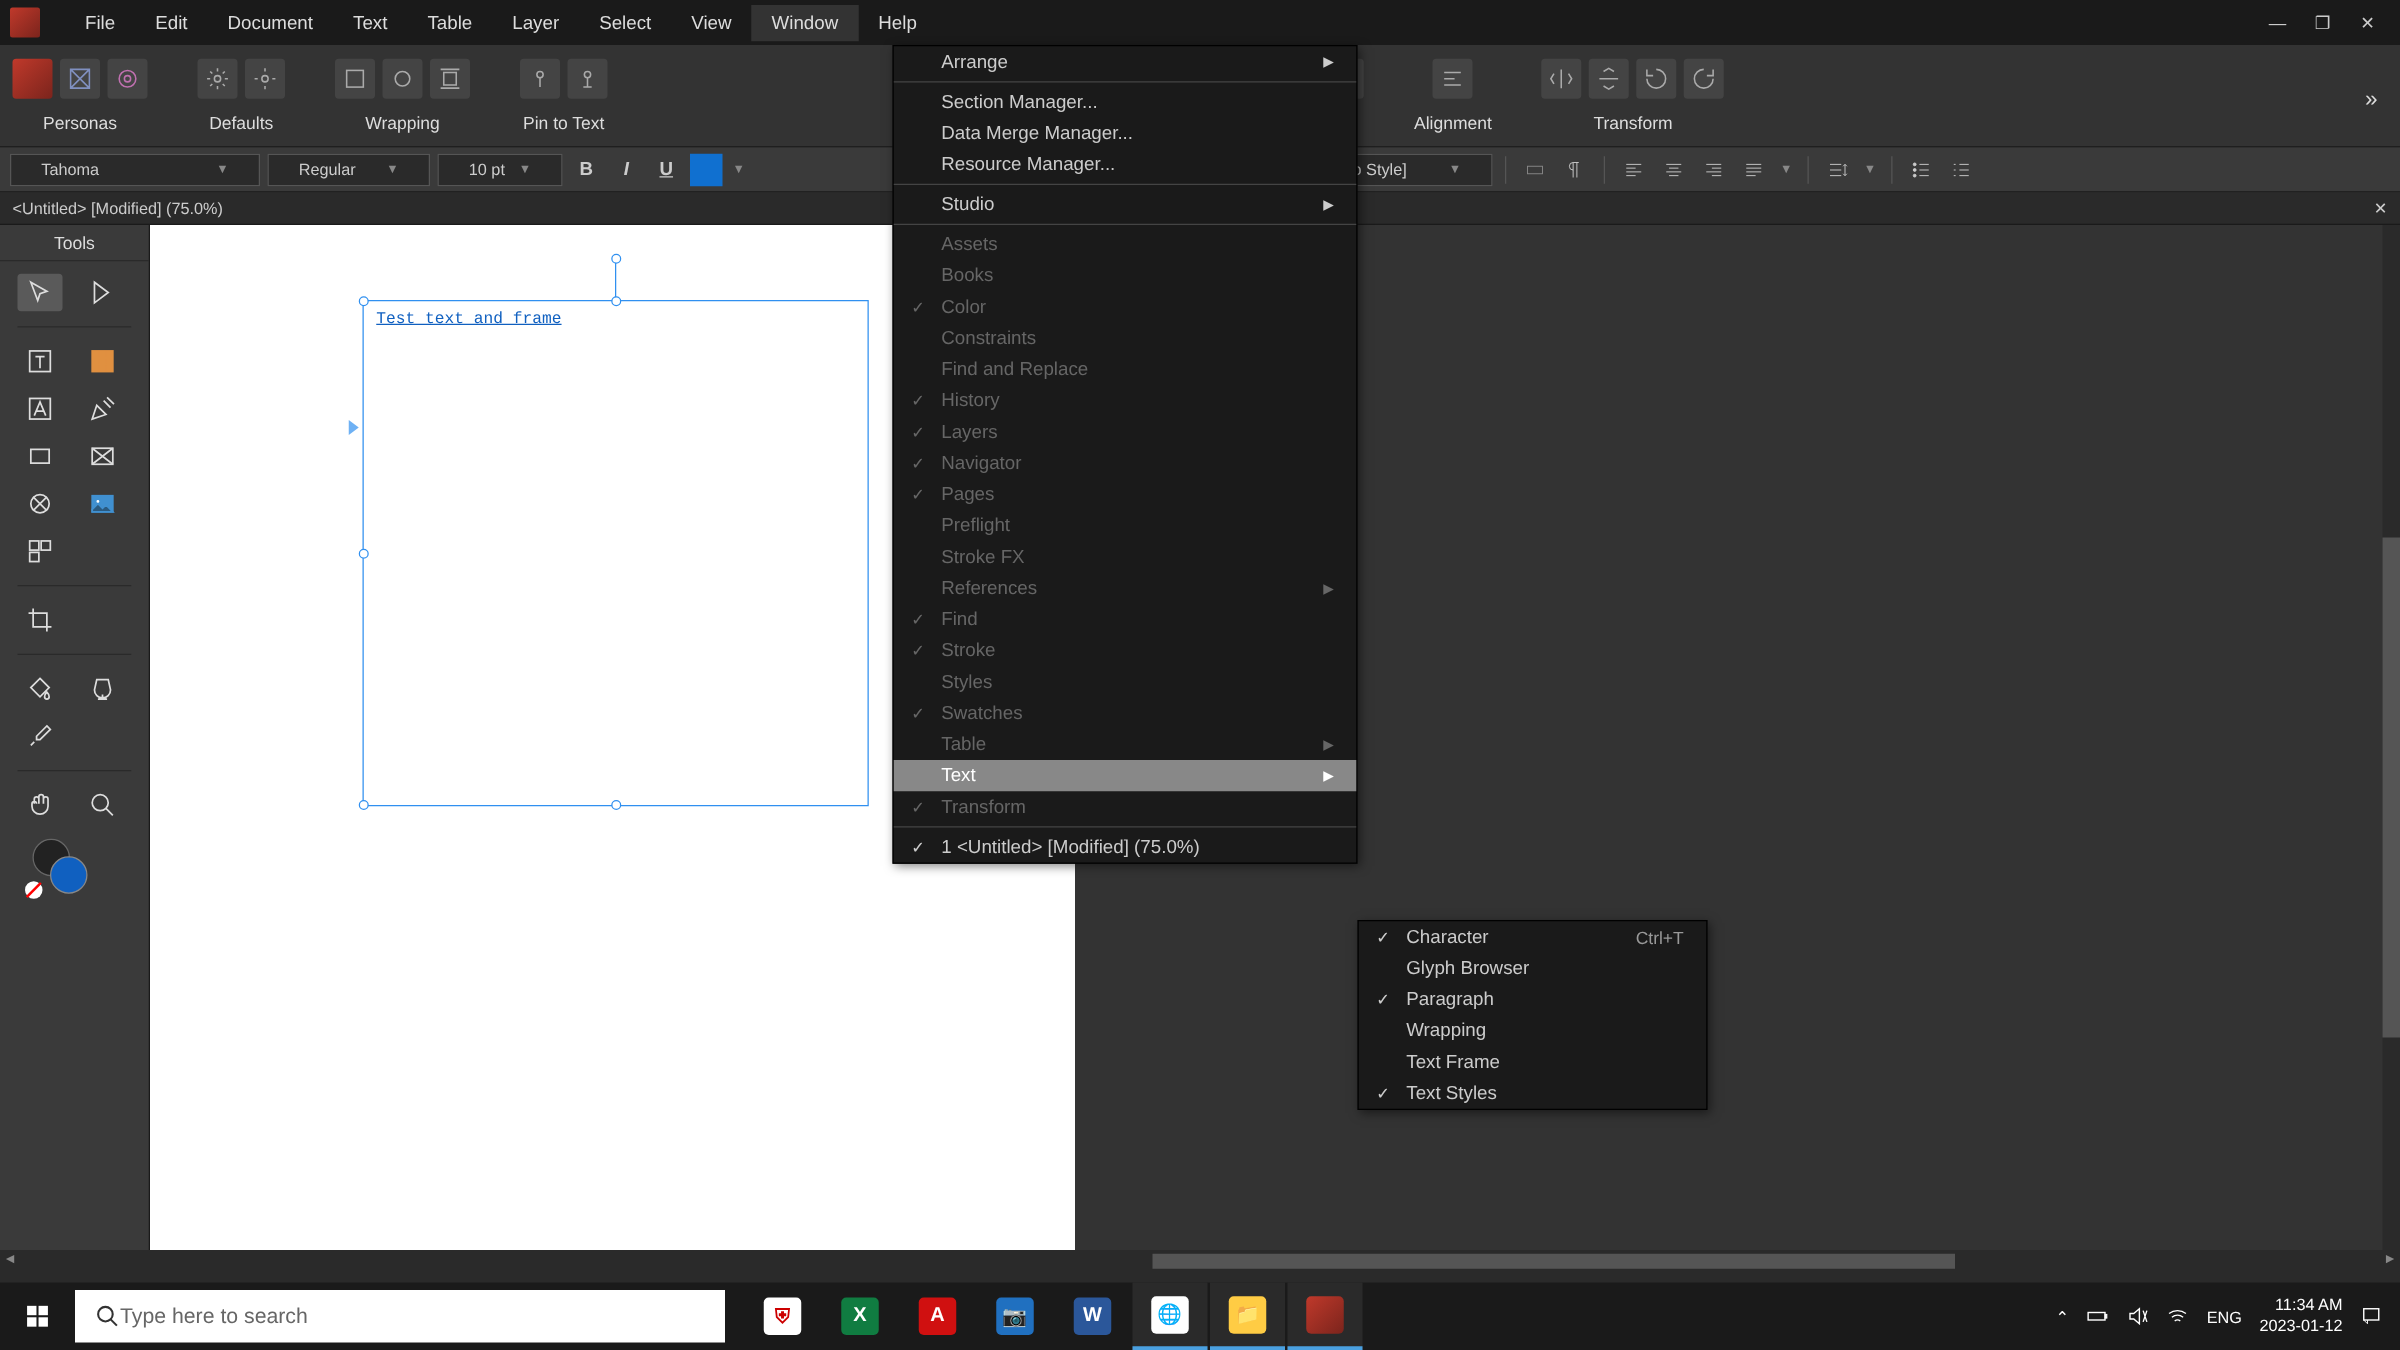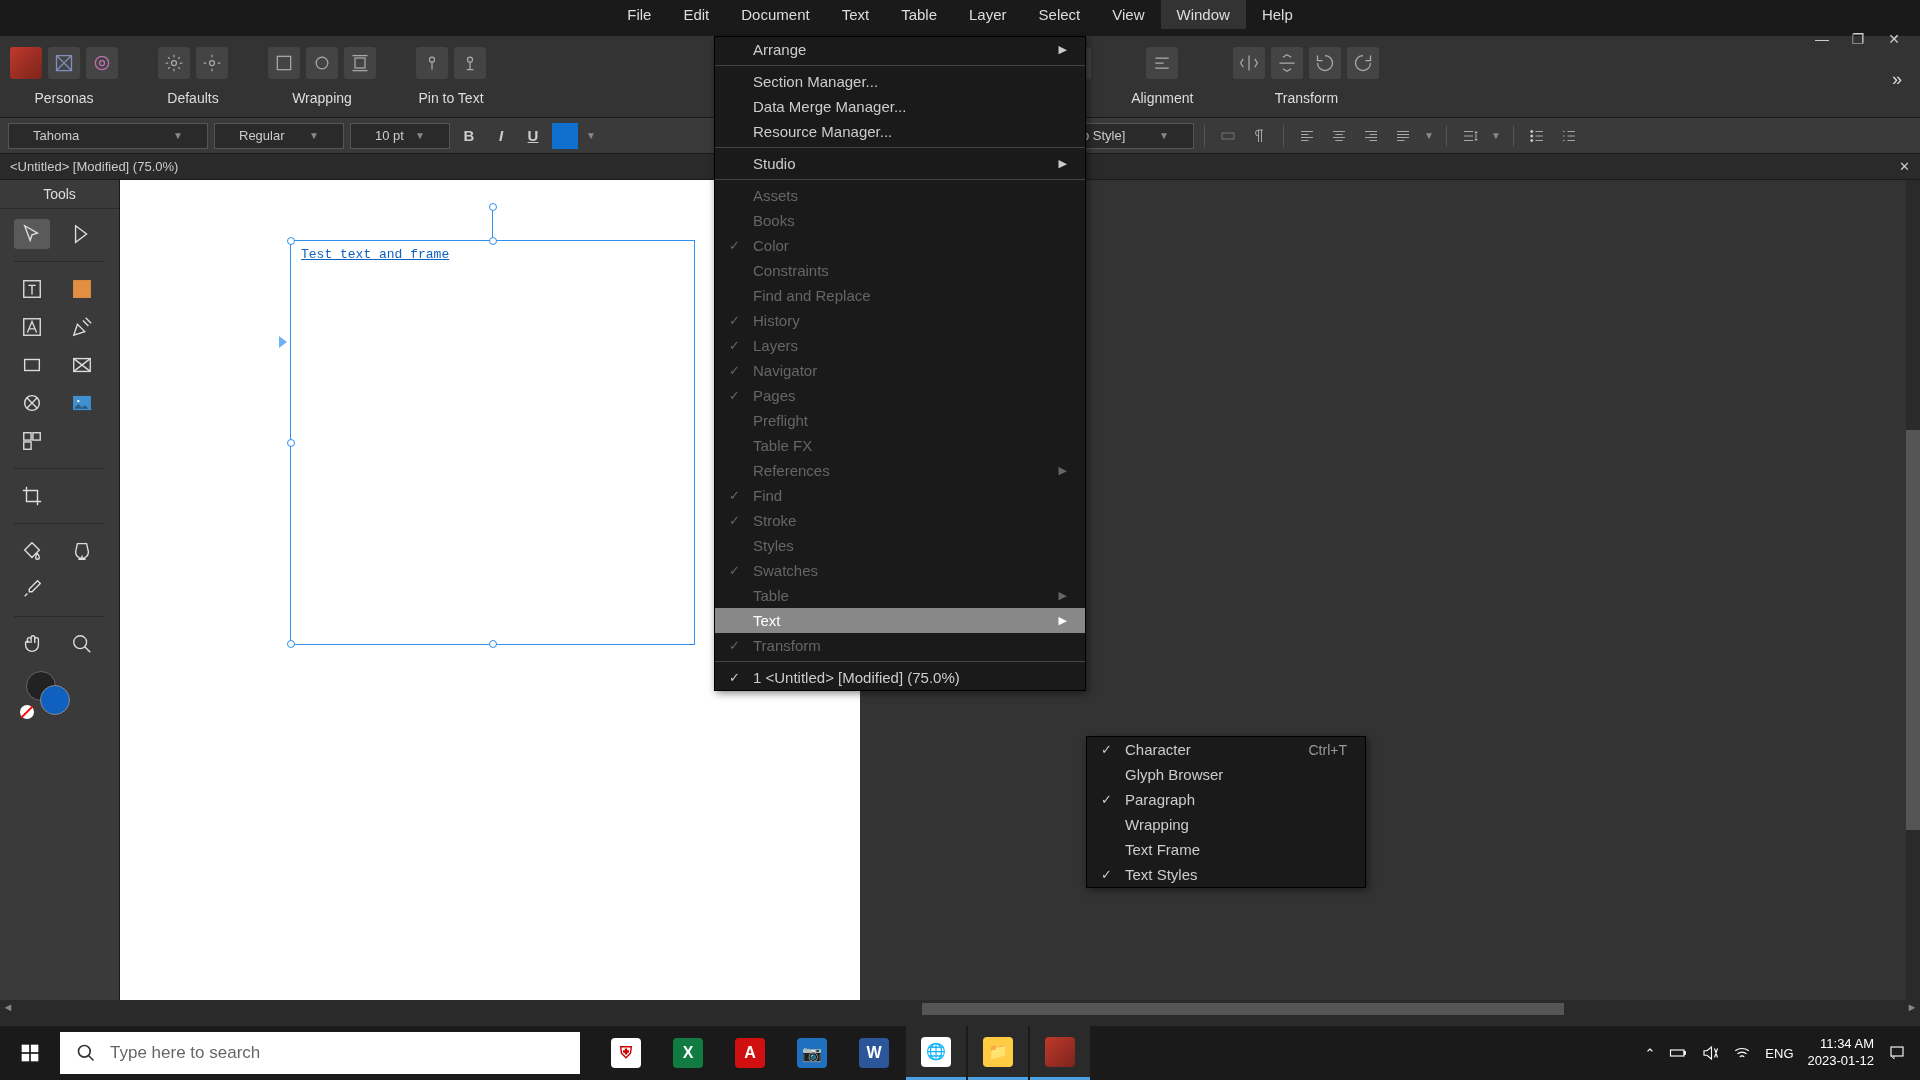--- a/index.html
+++ b/index.html
@@ -1,17 +1,17 @@
 <!DOCTYPE html>
 <html><head>
 <meta charset="utf-8">
 <style>
 * { margin: 0; padding: 0; box-sizing: border-box; font-family: 'Segoe UI', Tahoma, sans-serif; user-select: none; }
 body { background: #2a2a2a; width: 1920px; height: 1080px; overflow: hidden; color: #ccc; }
-.titlebar { height: 36px; background: #1a1a1a; display: flex; align-items: center; padding: 0 8px; flex-direction: column; }
+.titlebar { height: 36px; background: #1a1a1a; display: flex; align-items: center; padding: 0 8px; }
 .app-icon { width: 24px; height: 24px; background: linear-gradient(135deg, #c0392b, #7b241c); margin-right: 20px; border-radius: 2px; }
 .menubar { display: flex; gap: 0; }
 .menu-item { padding: 6px 16px; color: #ddd; font-size: 15px; cursor: pointer; }
 .menu-item.active { background: #333; }
 .window-controls { margin-left: auto; display: flex; gap: 16px; padding-right: 8px; }
 .win-btn { width: 20px; height: 20px; color: #ccc; font-size: 14px; display: flex; align-items: center; justify-content: center; cursor: pointer; }
 
 .ribbon { height: 82px; background: #333; display: flex; align-items: flex-start; padding: 6px 10px 0 10px; border-bottom: 1px solid #1a1a1a; }
 .ribbon-group { display: flex; flex-direction: column; align-items: center; margin-right: 40px; }
 .ribbon-icons { display: flex; gap: 6px; margin-bottom: 6px; height: 42px; align-items: center; }
@@ -81,21 +81,21 @@
 .sm-item .shortcut { margin-left: auto; color: #999; font-size: 14px; }
 
 .hscroll-bar { height: 18px; background: #2a2a2a; position: relative; display: flex; align-items: center; }
 .hscroll-arrow { width: 16px; height: 16px; color: #888; font-size: 11px; text-align: center; }
 .hscroll-track { flex: 1; height: 12px; position: relative; }
 .hscroll-thumb { position: absolute; left: 48%; width: 34%; height: 100%; background: #555; }
 
 .taskbar { position: absolute; bottom: 0; left: 0; right: 0; height: 54px; background: #1a1a1a; display: flex; align-items: center; }
 .start-btn { width: 60px; height: 100%; display: flex; align-items: center; justify-content: center; }
 .start-btn svg { width: 20px; height: 20px; fill: #fff; }
-.search-box { width: 520px; height: 42px; background: #fff; display: flex; align-items: center; padding: 0 16px; gap: 14px; margin-right: 8px; }
+.search-box { width: 520px; height: 42px; background: #fff; display: flex; align-items: center; padding: 0 16px; margin-right: 8px; }
 .search-box svg { width: 20px; height: 20px; stroke: #333; fill: none; stroke-width: 2; }
 .search-box span { color: #666; font-size: 17px; }
 .task-icons { display: flex; gap: 2px; margin-left: 8px; }
 .task-icon { width: 60px; height: 54px; display: flex; align-items: center; justify-content: center; position: relative; }
 .task-icon.active-app { border-bottom: 3px solid #4aa0e0; background: #2a2a2a; }
 .task-icon .ico { width: 30px; height: 30px; border-radius: 4px; display: flex; align-items: center; justify-content: center; font-size: 16px; font-weight: bold; color: #fff; }
 .tray { margin-left: auto; display: flex; align-items: center; gap: 14px; padding-right: 14px; color: #fff; font-size: 13px; }
 .tray svg { width: 18px; height: 18px; stroke: #fff; fill: none; }
 .tray-time { text-align: right; line-height: 1.3; }
 </style>
@@ -559,21 +559,21 @@
       <span>Navigator</span>
     </div>
     <div class="dm-item disabled">
       <span class="check">✓</span>
       <span>Pages</span>
     </div>
     <div class="dm-item disabled">
       <span>Preflight</span>
     </div>
     <div class="dm-item disabled">
-      <span>Table FX</span>
+      <span>Stroke FX</span>
     </div>
     <div class="dm-item disabled">
       <span>References</span>
       <span class="arrow">▶</span>
     </div>
     <div class="dm-item disabled">
       <span class="check">✓</span>
       <span>Find</span>
     </div>
     <div class="dm-item disabled">

